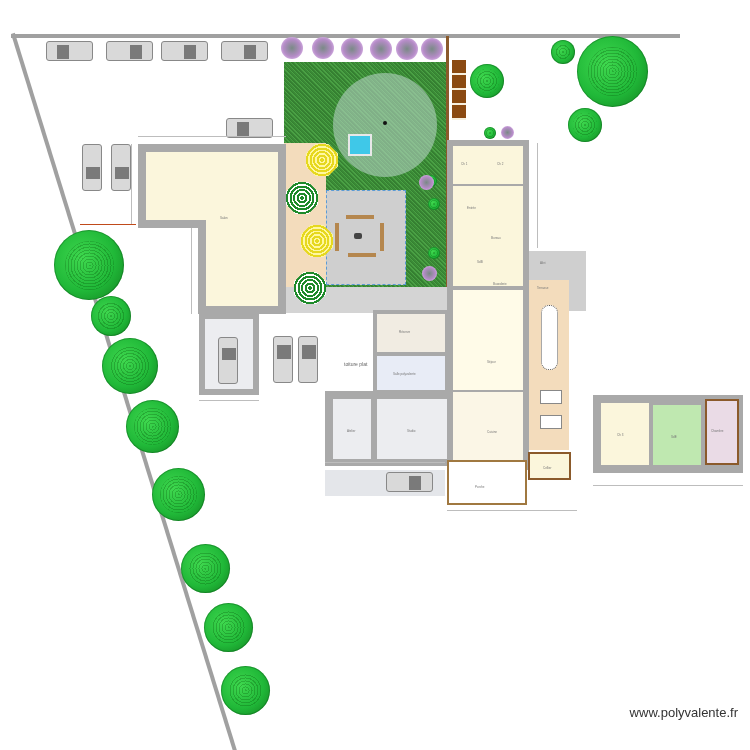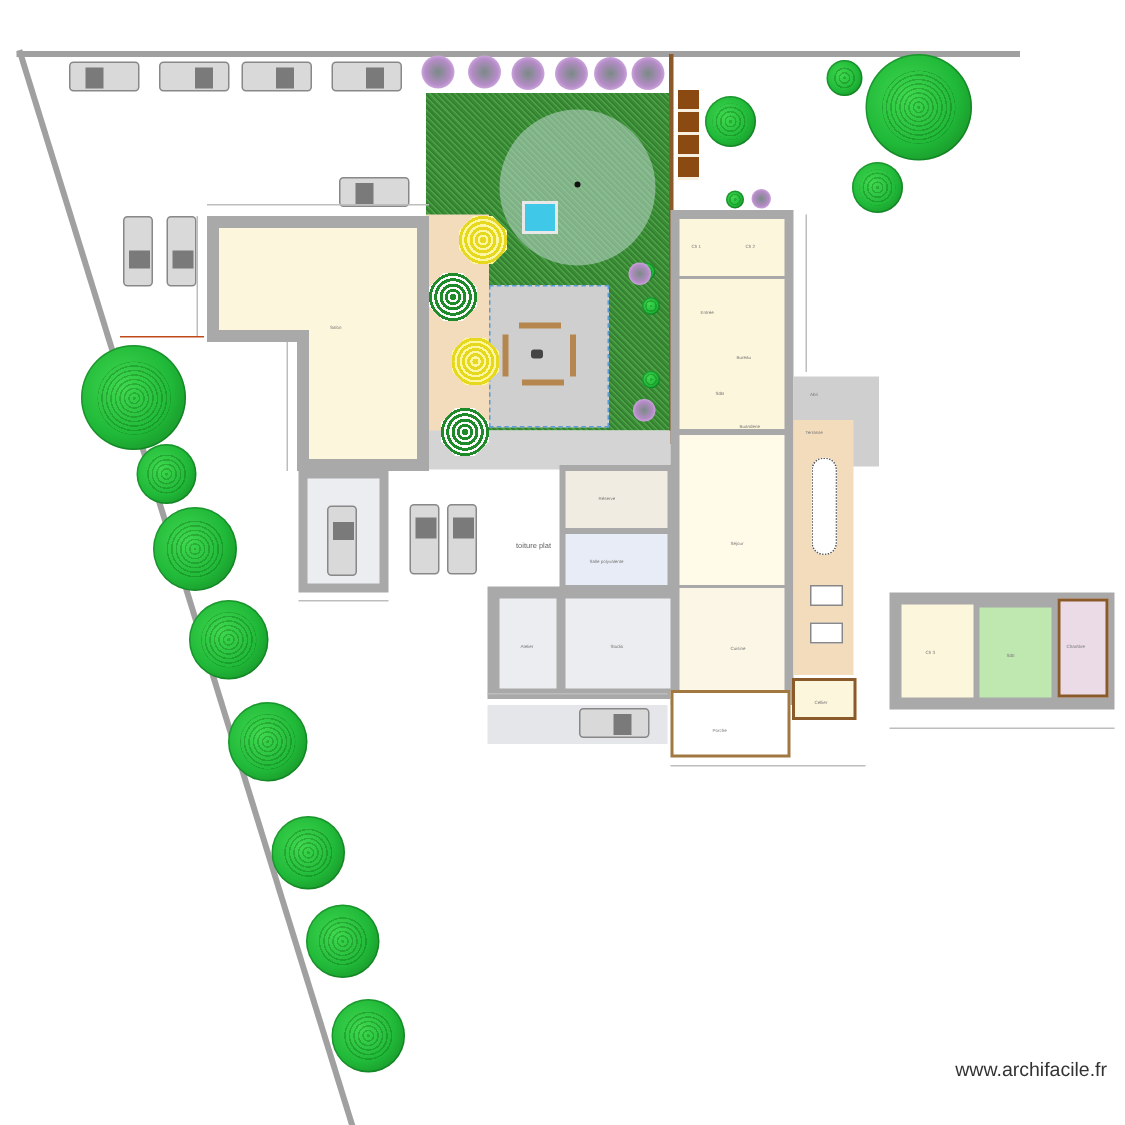--- a/index.html
+++ b/index.html
@@ -187,14 +187,14 @@
 
   <div class="dim" style="left:138px; top:136px; width:148px; height:1px;"></div>
   <div class="dim" style="left:131px; top:144px; width:1px; height:80px;"></div>
   <div class="dim" style="left:191px; top:228px; width:1px; height:86px;"></div>
   <div class="dim" style="left:199px; top:400px; width:60px; height:1px;"></div>
   <div class="dim" style="left:325px; top:462px; width:120px; height:1px;"></div>
   <div class="dim" style="left:537px; top:143px; width:1px; height:105px;"></div>
   <div class="dim" style="left:447px; top:510px; width:130px; height:1px;"></div>
   <div class="dim" style="left:593px; top:485px; width:150px; height:1px;"></div>
 
-  <div class="watermark">www.archifacile.fr</div>
+  <div class="watermark">www.polyvalente.fr</div>
 </div>
 
 </body></html>

